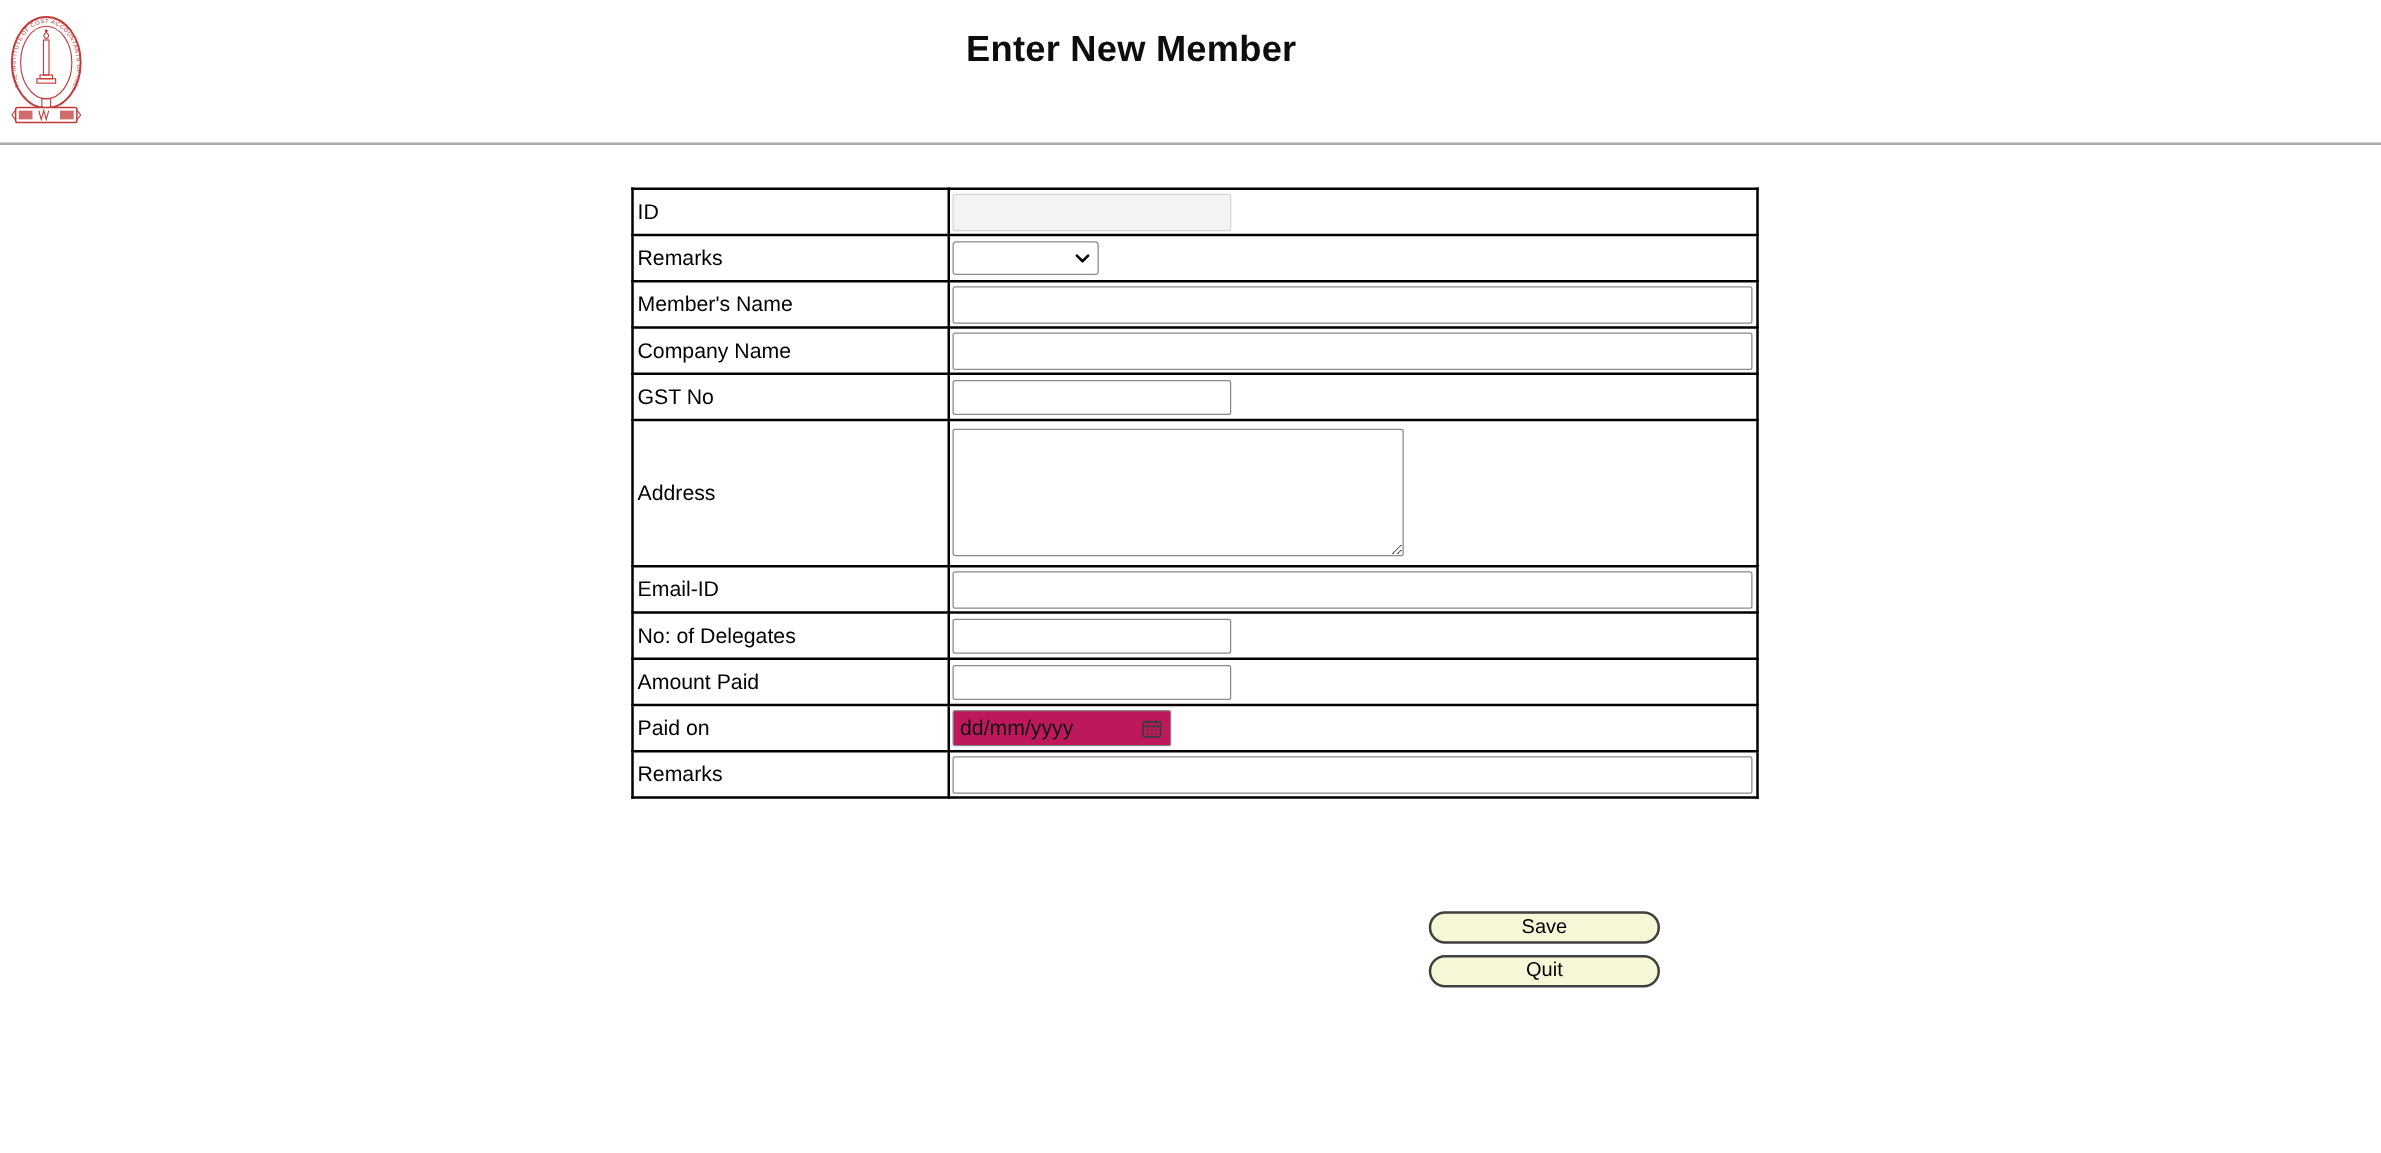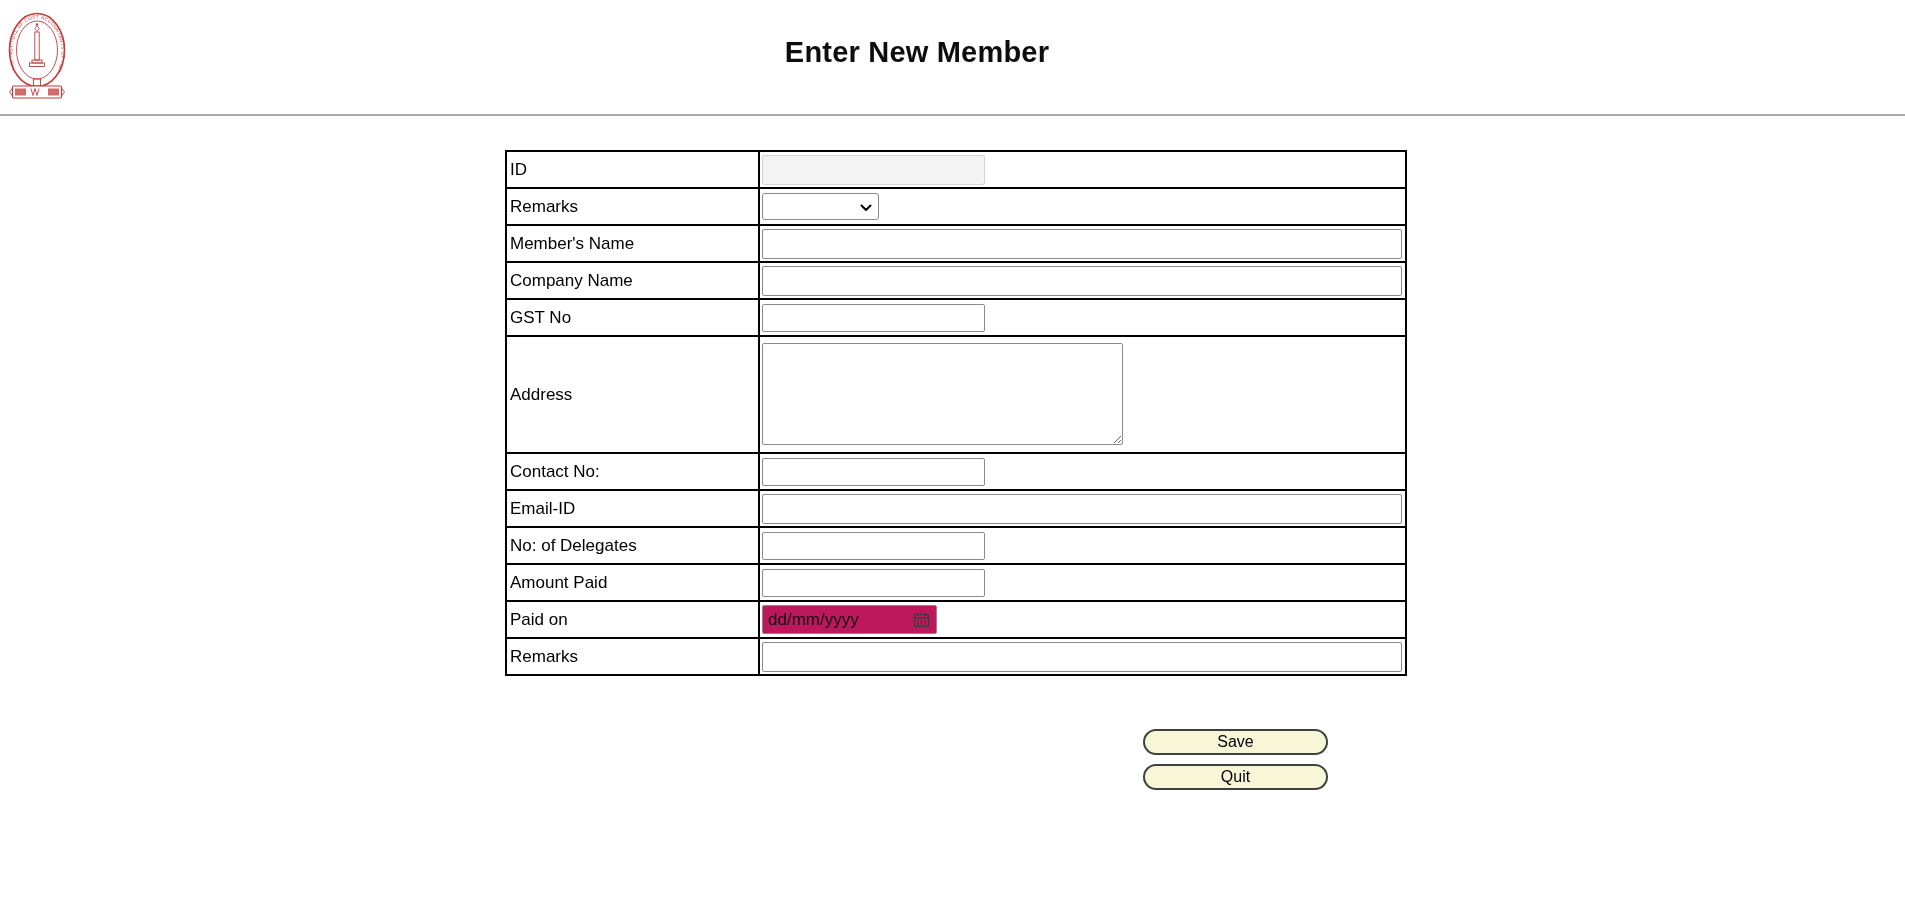--- a/index.html
+++ b/index.html
@@ -3,21 +3,21 @@
 <meta charset="utf-8">
 <style>
   html,body{margin:0;padding:0;}
   body{
     width:1905px;height:922px;background:#ffffff;position:relative;
     font-family:"Liberation Sans", sans-serif;color:#000;overflow:hidden;
   }
   
   .logo{position:absolute;left:7px;top:8px;width:60px;height:97px;}
   .title{
-    position:absolute;left:0;top:24px;width:1810px;margin:12px;
+    position:absolute;left:0;top:24px;width:1810px;margin:0;
     text-align:center;font-size:29px;font-weight:bold;color:#0d0d0d;
     letter-spacing:0.2px;
   }
   .divider{position:absolute;left:0;top:114px;width:1905px;height:0;border-top:2px solid #a9a9a9;}
 
   
   table.member-form{
     position:absolute;left:505px;top:122px;border-collapse:collapse;
     table-layout:fixed;width:895px;background:#fff;margin-top:28px;
   }
@@ -123,24 +123,20 @@
   </tr>
   <tr>
     <td class="lbl">GST No</td>
     <td class="fld"><input class="inp w-short" style=""></td>
   </tr>
   <tr class="addr-row">
     <td class="lbl">Address</td>
     <td class="fld"><textarea class="addr" style=""></textarea></td>
   </tr>
   <tr>
-    <td class="lbl">Contact No:</td>
-    <td class="fld"><input class="inp w-short" style=""></td>
-  </tr>
-  <tr>
     <td class="lbl">Email-ID</td>
     <td class="fld"><input class="inp w-wide" style=""></td>
   </tr>
   <tr>
     <td class="lbl">No: of Delegates</td>
     <td class="fld"><input class="inp w-short" style=""></td>
   </tr>
   <tr>
     <td class="lbl">Amount Paid</td>
     <td class="fld"><input class="inp w-short" style=""></td>

